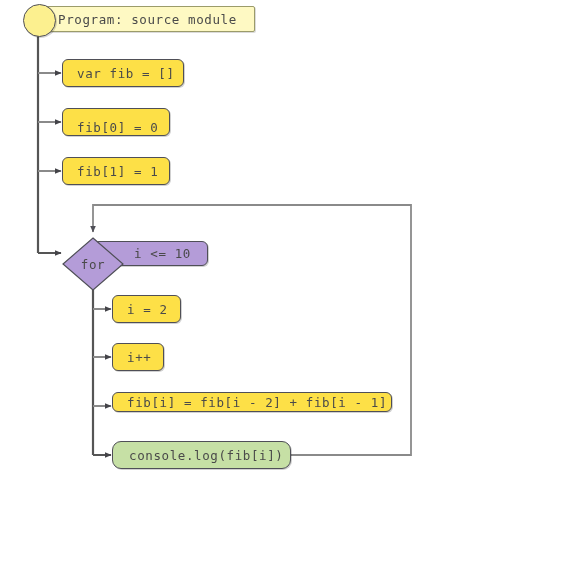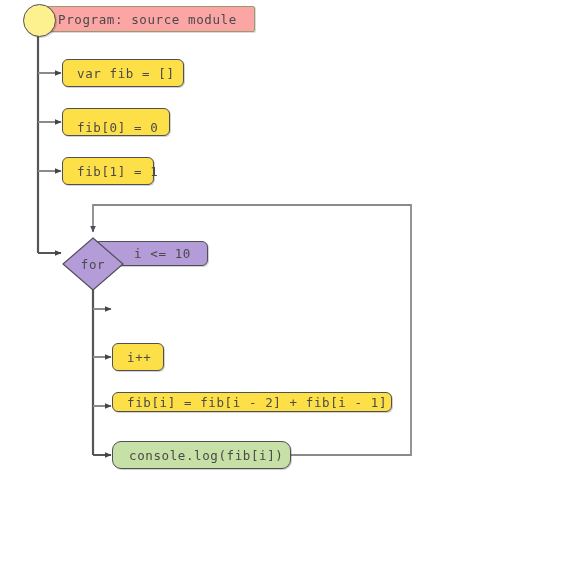--- a/index.html
+++ b/index.html
@@ -41,21 +41,21 @@
     box-shadow: 1px 1px 0 rgba(0,0,0,0.18);
   }
   .output-node {
     background: #c6e0a5;
     border: 1px solid #4f4f57;
     border-radius: 9px;
     padding-left: 16px;
     box-shadow: 1px 1px 0 rgba(0,0,0,0.18);
   }
   .label-box {
-    background: #fca5a5;
+    background: #fef9c3;
     border: 1px solid #9b9b6a;
     border-radius: 2px;
     padding-left: 18px;
     box-shadow: 1px 1px 0 rgba(0,0,0,0.14);
   }
   .cond-box {
     background: #b49cd8;
     border: 1px solid #4f4f57;
     border-radius: 6px;
     padding-left: 40px;
@@ -133,35 +133,38 @@
   </div>
 
   <div class="node stmt" style="left:62px; top:59px; width:122px; height:28px;">
     <span>var fib = []</span>
   </div>
 
   <div class="node stmt" style="left:62px; top:108px; width:108px; height:28px;align-items:flex-end;">
     <span>fib[0] = 0</span>
   </div>
 
-  <div class="node stmt" style="left:62px; top:157px; width:92px; height:28px;">
+  <div class="node stmt" style="left:62px; top:157px; width:108px; height:28px;">
     <span>fib[1] = 1</span>
   </div>
 
   <div class="node cond-box" style="left:93px; top:241px; width:115px; height:25px;">
     <span>i &lt;= 10</span>
   </div>
 
   <div class="diamond-wrap" style="left:62px; top:237px; width:62px; height:54px;">
     <svg width="62" height="54" viewBox="0 0 62 54">
       <polygon points="31,1 61,27 31,53 1,27" fill="#b49cd8" stroke="#4f4f57" stroke-width="1.2"></polygon>
     </svg>
     <div class="diamond-label">for</div>
   </div>
 
+  <div class="node stmt" style="left:112px; top:295px; width:69px; height:28px;">
+    <span>i = 2</span>
+  </div>
 
   <div class="node stmt" style="left:112px; top:343px; width:52px; height:28px;">
     <span>i++</span>
   </div>
 
   <div class="node stmt" style="left:112px; top:392px; width:280px; height:20px;">
     <span>fib[i] = fib[i - 2] + fib[i - 1]</span>
   </div>
 
   <div class="node output-node" style="left:112px; top:441px; width:179px; height:28px;">

